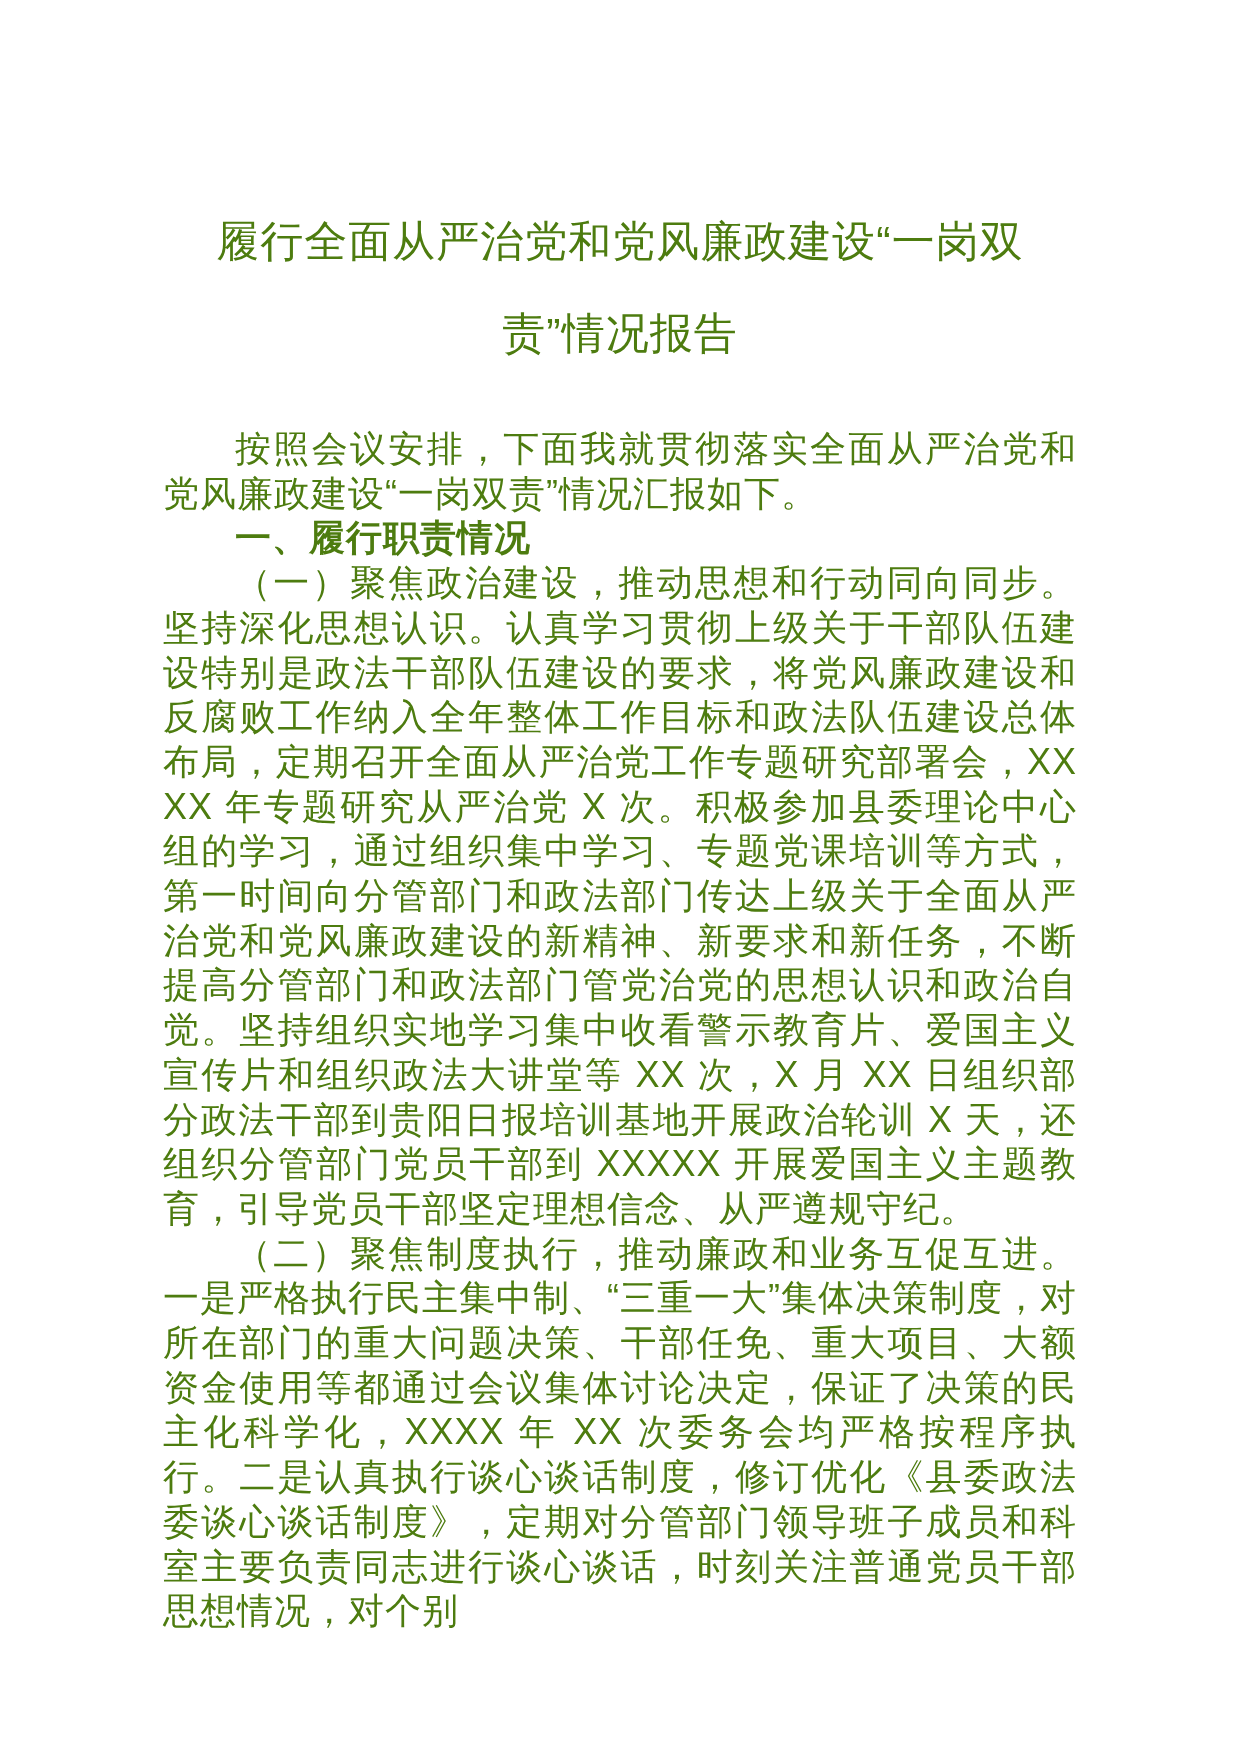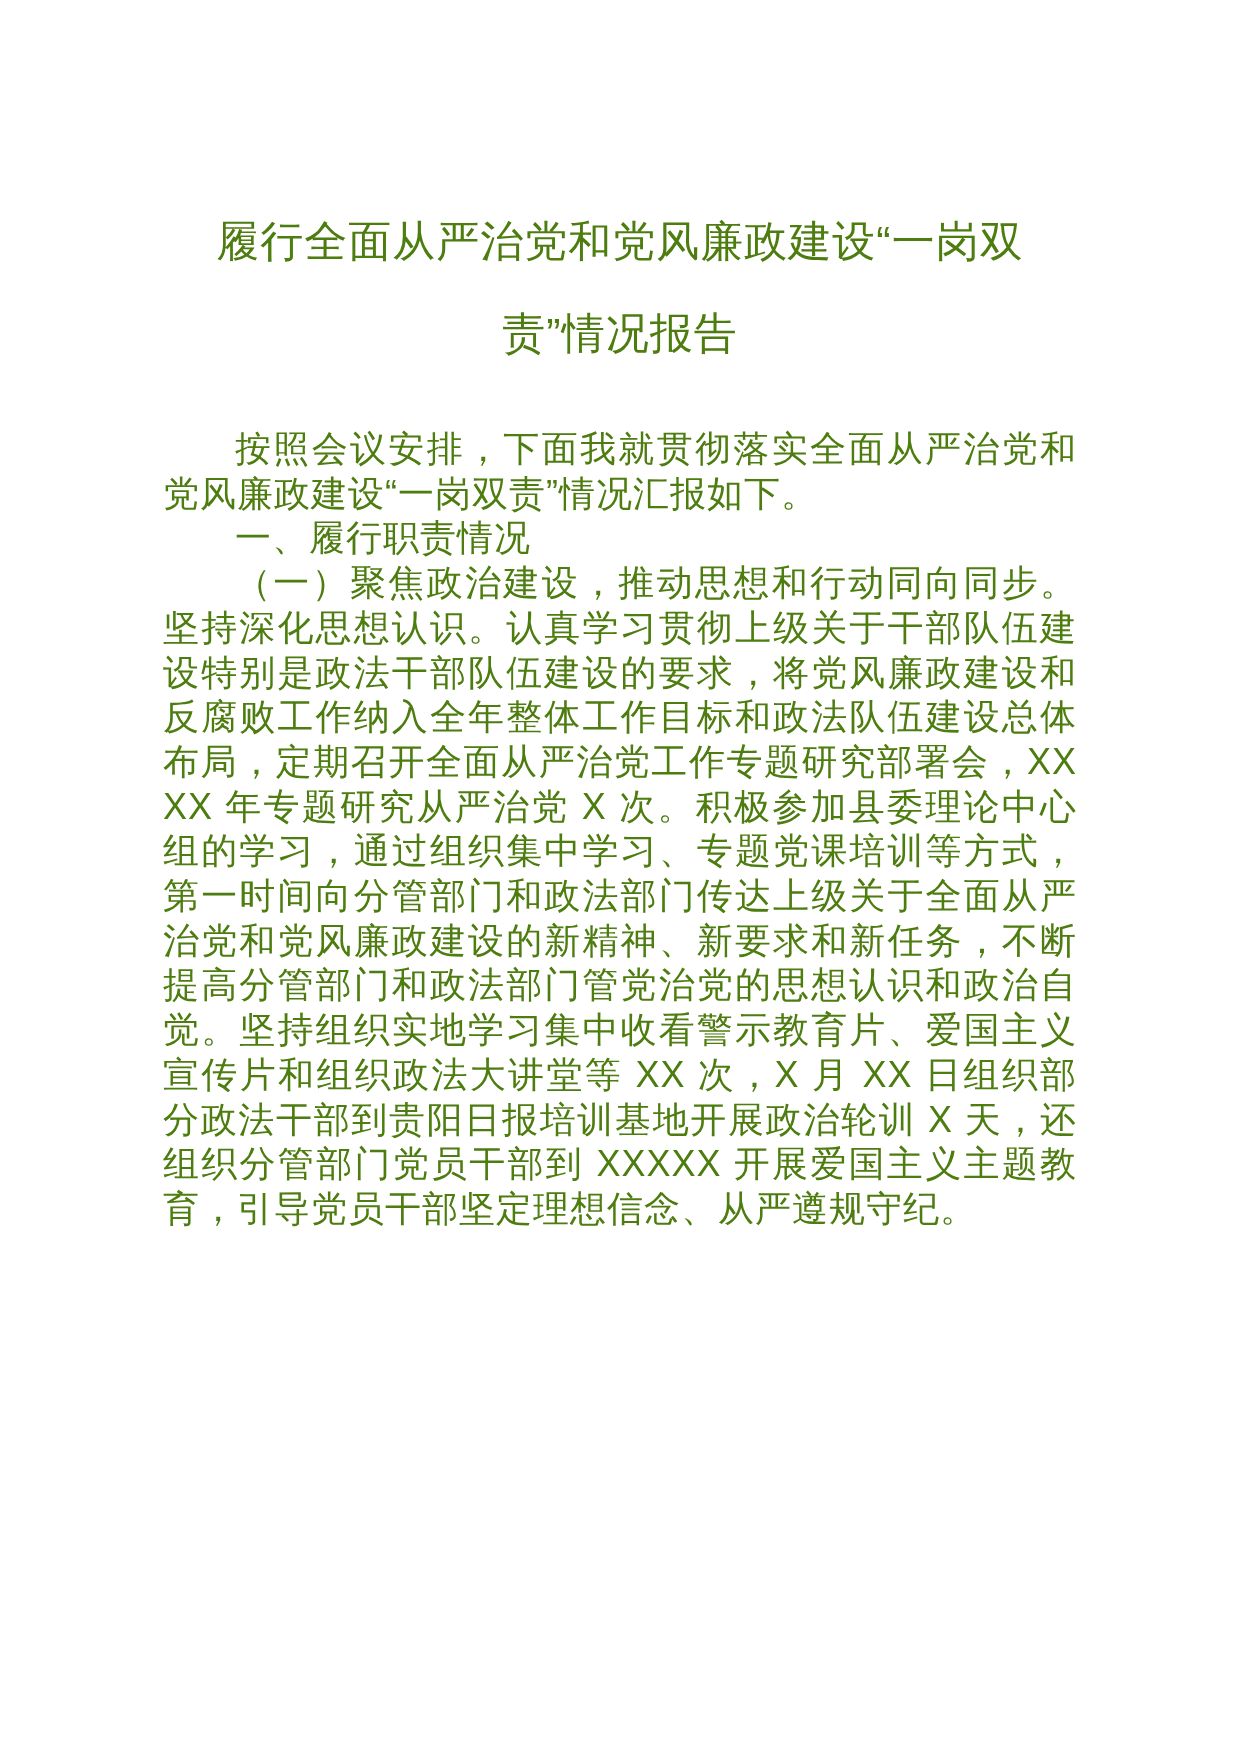--- a/index.html
+++ b/index.html
@@ -31,28 +31,29 @@
   .body-para {
     margin: 0;
     font-size: 36px;
     line-height: 44.7px;
     letter-spacing: 1px;
     text-align: justify;
     text-indent: 2em;
     word-break: break-all;
   }
   .heading {
-    font-weight: 400;
+    font-weight: 700;
   }
 </style>
 </head>
 <body>
 
 <main class="page">
   <h1 class="title">履行全面从严治党和党风廉政建设“一岗双责”情况报告</h1>
 
   <p class="body-para">按照会议安排，下面我就贯彻落实全面从严治党和党风廉政建设“一岗双责”情况汇报如下。</p>
 
   <p class="body-para heading">一、履行职责情况</p>
 
   <p class="body-para">（一）聚焦政治建设，推动思想和行动同向同步。坚持深化思想认识。认真学习贯彻上级关于干部队伍建设特别是政法干部队伍建设的要求，将党风廉政建设和反腐败工作纳入全年整体工作目标和政法队伍建设总体布局，定期召开全面从严治党工作专题研究部署会，XXXX 年专题研究从严治党 X 次。积极参加县委理论中心组的学习，通过组织集中学习、专题党课培训等方式，第一时间向分管部门和政法部门传达上级关于全面从严治党和党风廉政建设的新精神、新要求和新任务，不断提高分管部门和政法部门管党治党的思想认识和政治自觉。坚持组织实地学习集中收看警示教育片、爱国主义宣传片和组织政法大讲堂等 XX 次，X 月 XX 日组织部分政法干部到贵阳日报培训基地开展政治轮训 X 天，还组织分管部门党员干部到 XXXXX 开展爱国主义主题教育，引导党员干部坚定理想信念、从严遵规守纪。</p>
 
+  <p class="body-para">（二）聚焦制度执行，推动廉政和业务互促互进。一是严格执行民主集中制、“三重一大”集体决策制度，对所在部门的重大问题决策、干部任免、重大项目、大额资金使用等都通过会议集体讨论决定，保证了决策的民主化科学化，XXXX 年 XX 次委务会均严格按程序执行。二是认真执行谈心谈话制度，修订优化《县委政法委谈心谈话制度》，定期对分管部门领导班子成员和科室主要负责同志进行谈心谈话，时刻关注普通党员干部思想情况，对个别</p>
 </main>
 
 </body></html>

